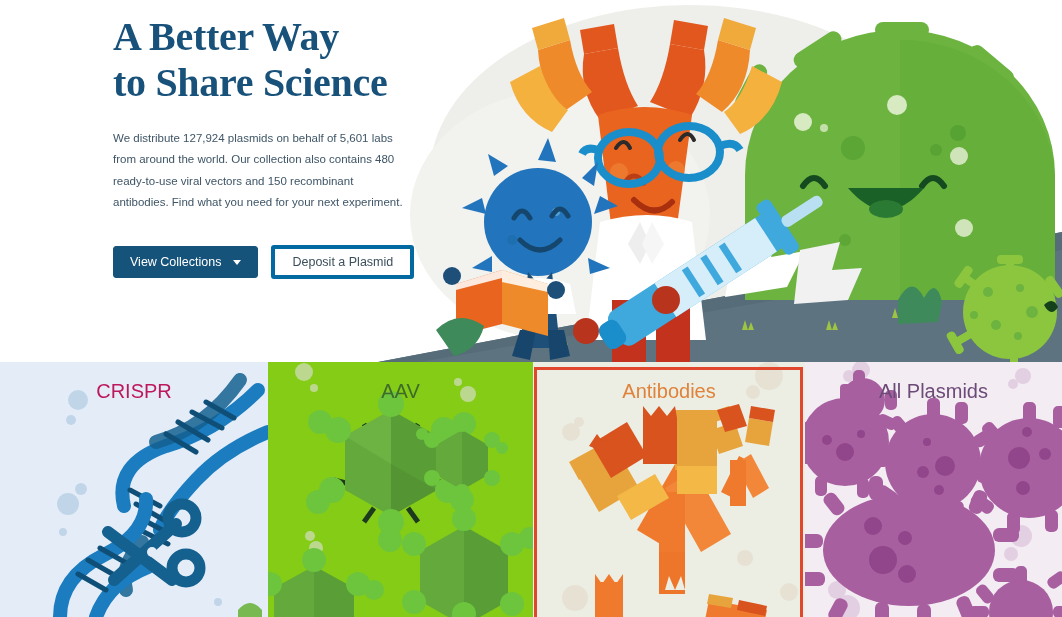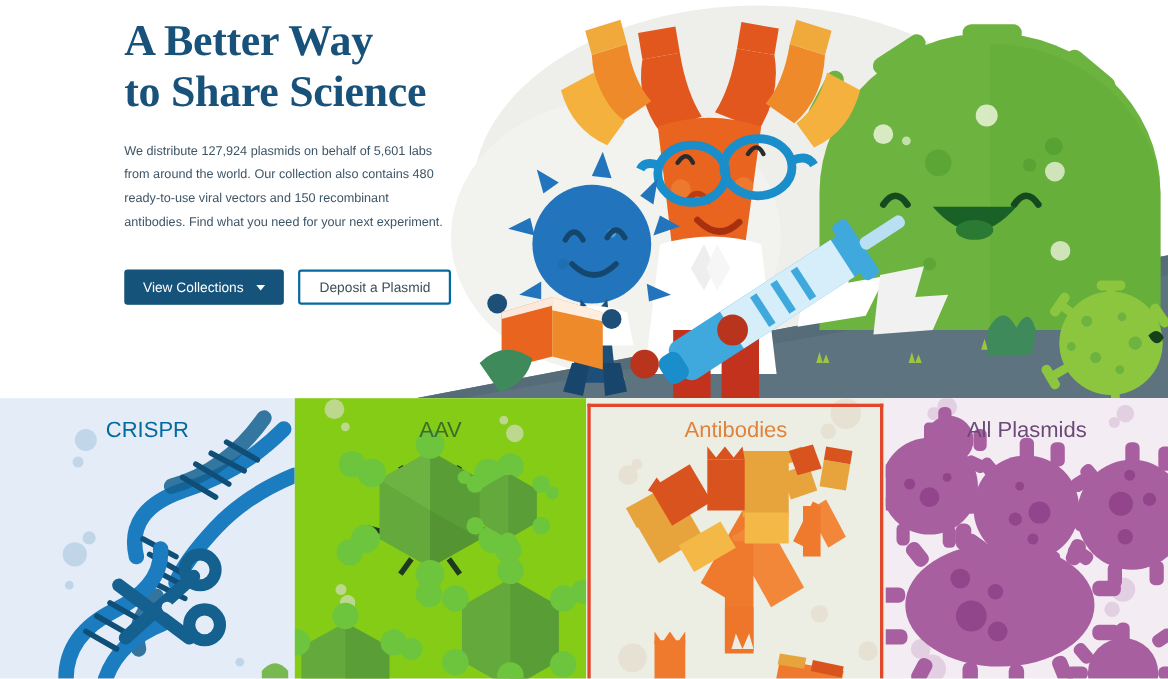--- a/index.html
+++ b/index.html
@@ -57,41 +57,41 @@
   .caret {
     display: inline-block;
     width: 0; height: 0;
     border-left: 4px solid transparent;
     border-right: 4px solid transparent;
     border-top: 5px solid #ffffff;
   }
   .btn-secondary {
     background: #ffffff; color: #3c4f5c;
     padding: 13px 17px; height: 32px;
-    border: 2px solid #0369a1;
+    border: 4px solid #0369a1;
   }
 
   
   .tiles {
     position: absolute; left: 0; top: 362px;
     width: 1062px; height: 255px;
     display: flex;
   }
   .tile { position: relative; overflow: hidden; }
   .tile-label {
     position: absolute; top: 18px; left: 0; right: 0;
     text-align: center;
     font-size: 20px;
     z-index: 5;
     pointer-events: none;
   }
   .tile-art { position: absolute; inset: 0; }
 
   .tile-crispr { width: 268px; background: #e4edf7; }
-  .tile-crispr .tile-label { color: #0369a1; }
+  .tile-crispr .tile-label { color: #be185d; }
 
   .tile-aav { width: 265px; background: #84cc16; }
   .tile-aav .tile-label { color: #3f6b2a; }
 
   .tile-antibodies { width: 272px; background: #eceee4; }
   .tile-antibodies .tile-label { color: #e0823a; }
   .tile-antibodies .sel-border {
     position: absolute; inset: 5px 2px 0 1px;
     border: 3px solid #e0472c;
     border-bottom: none;

